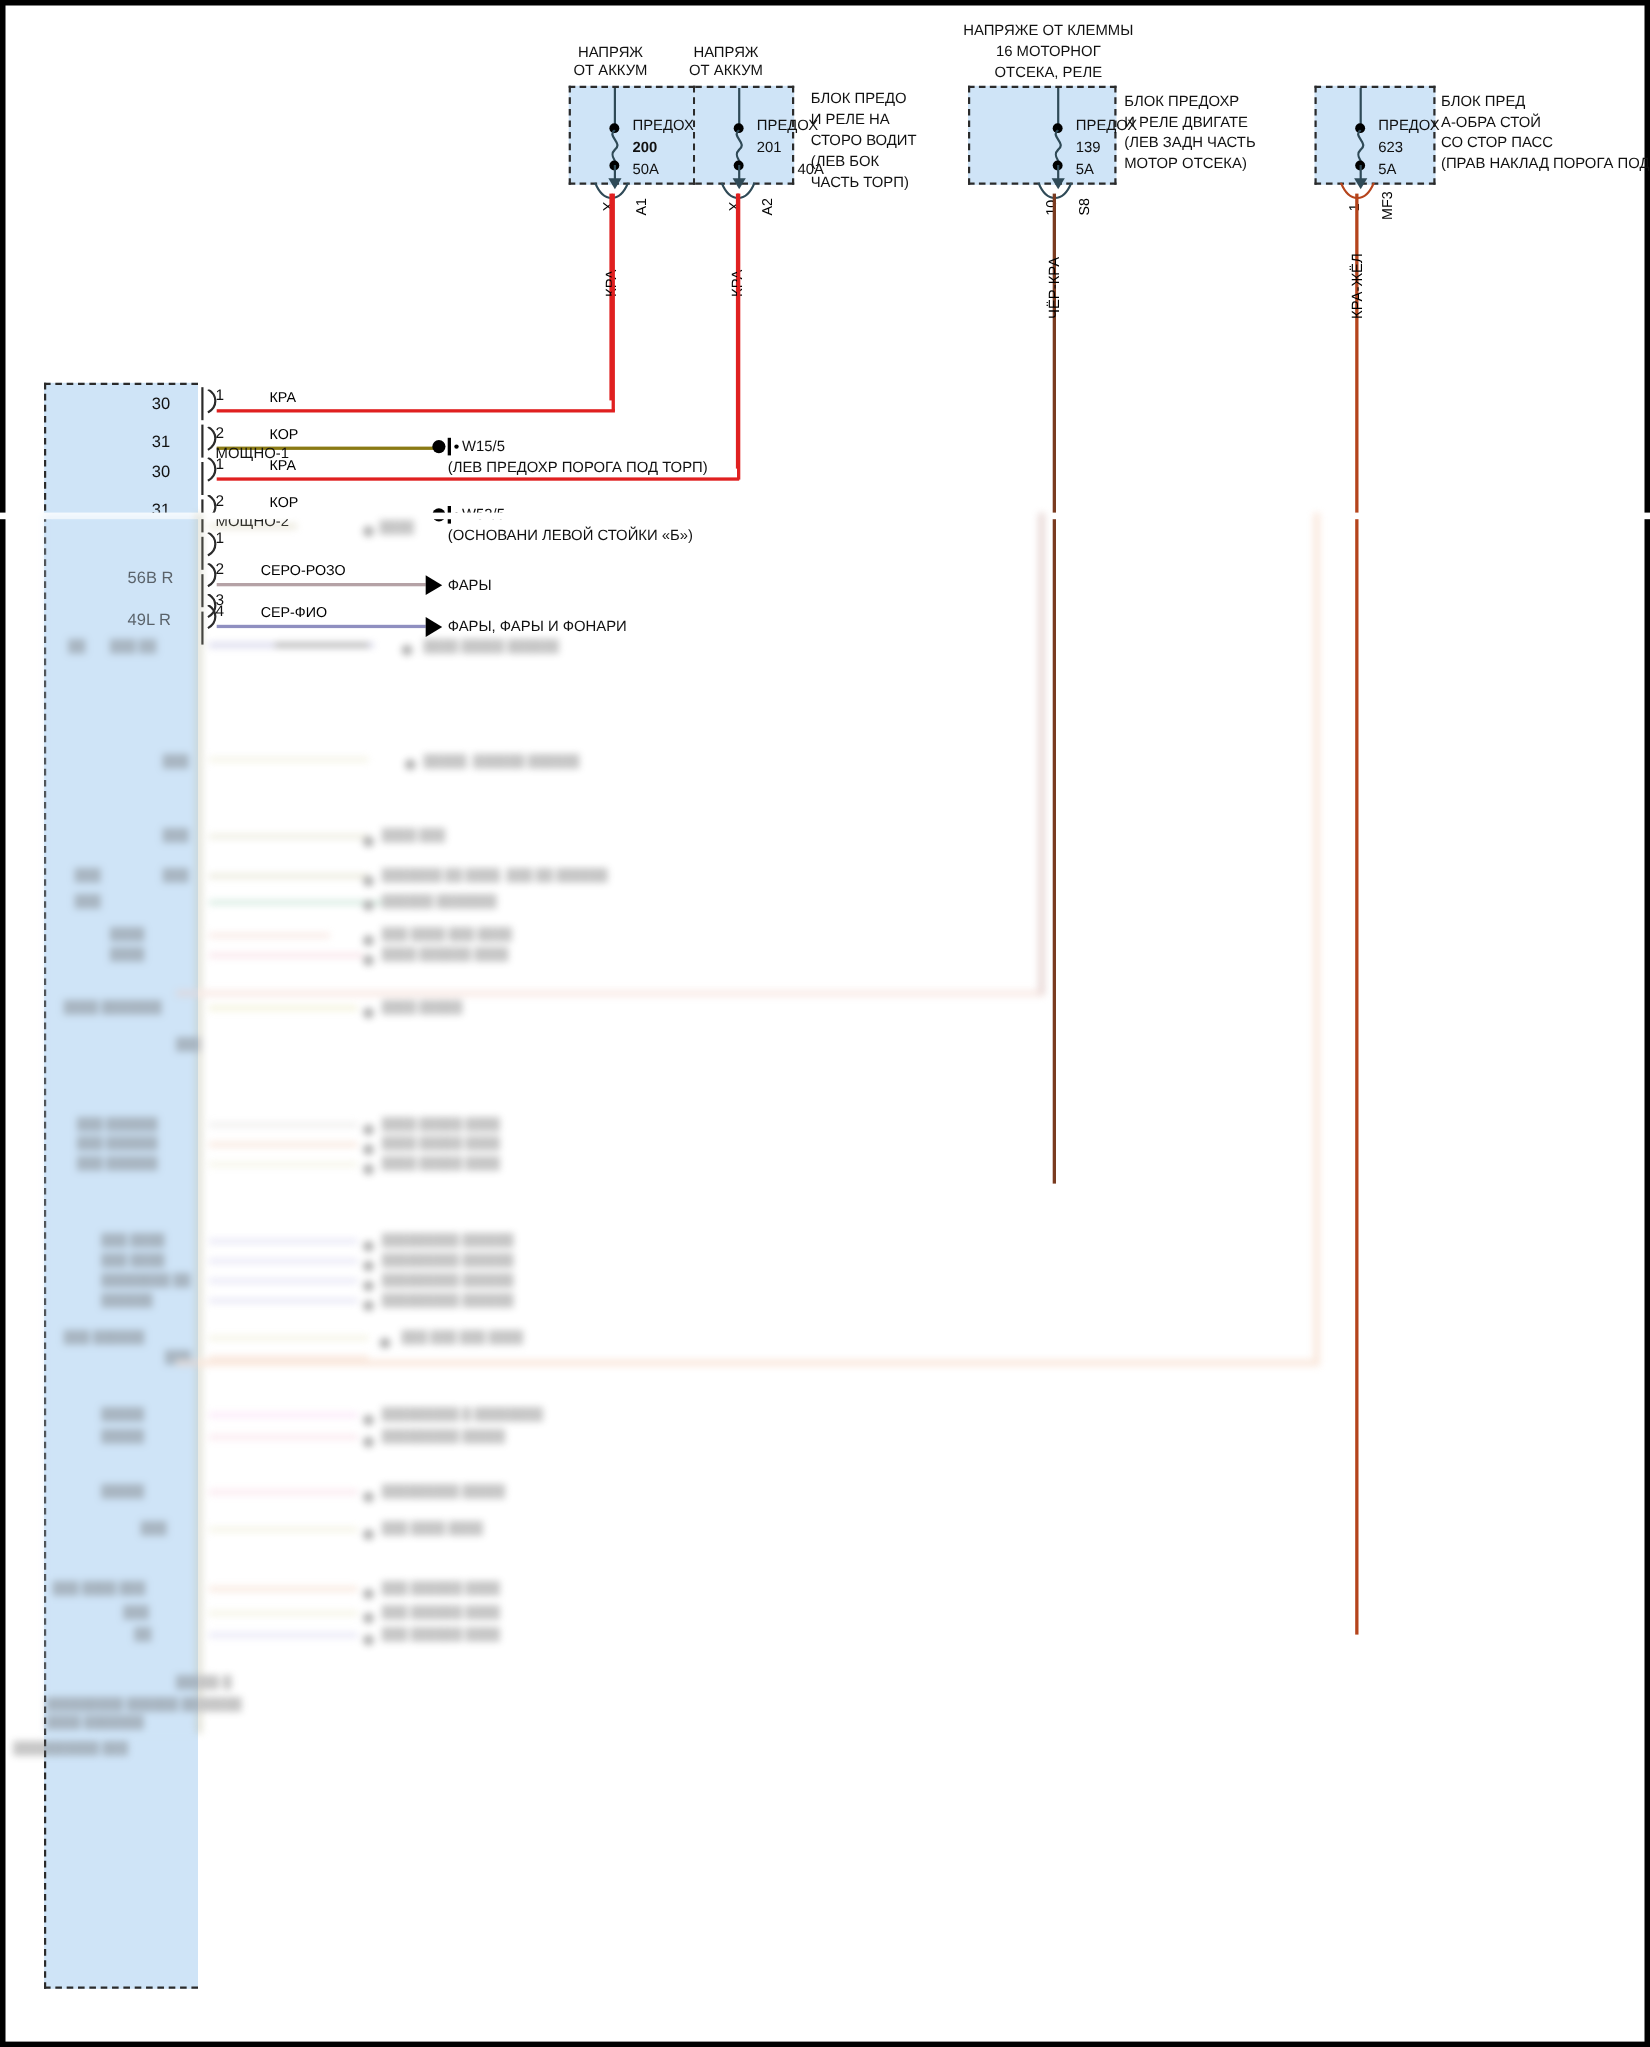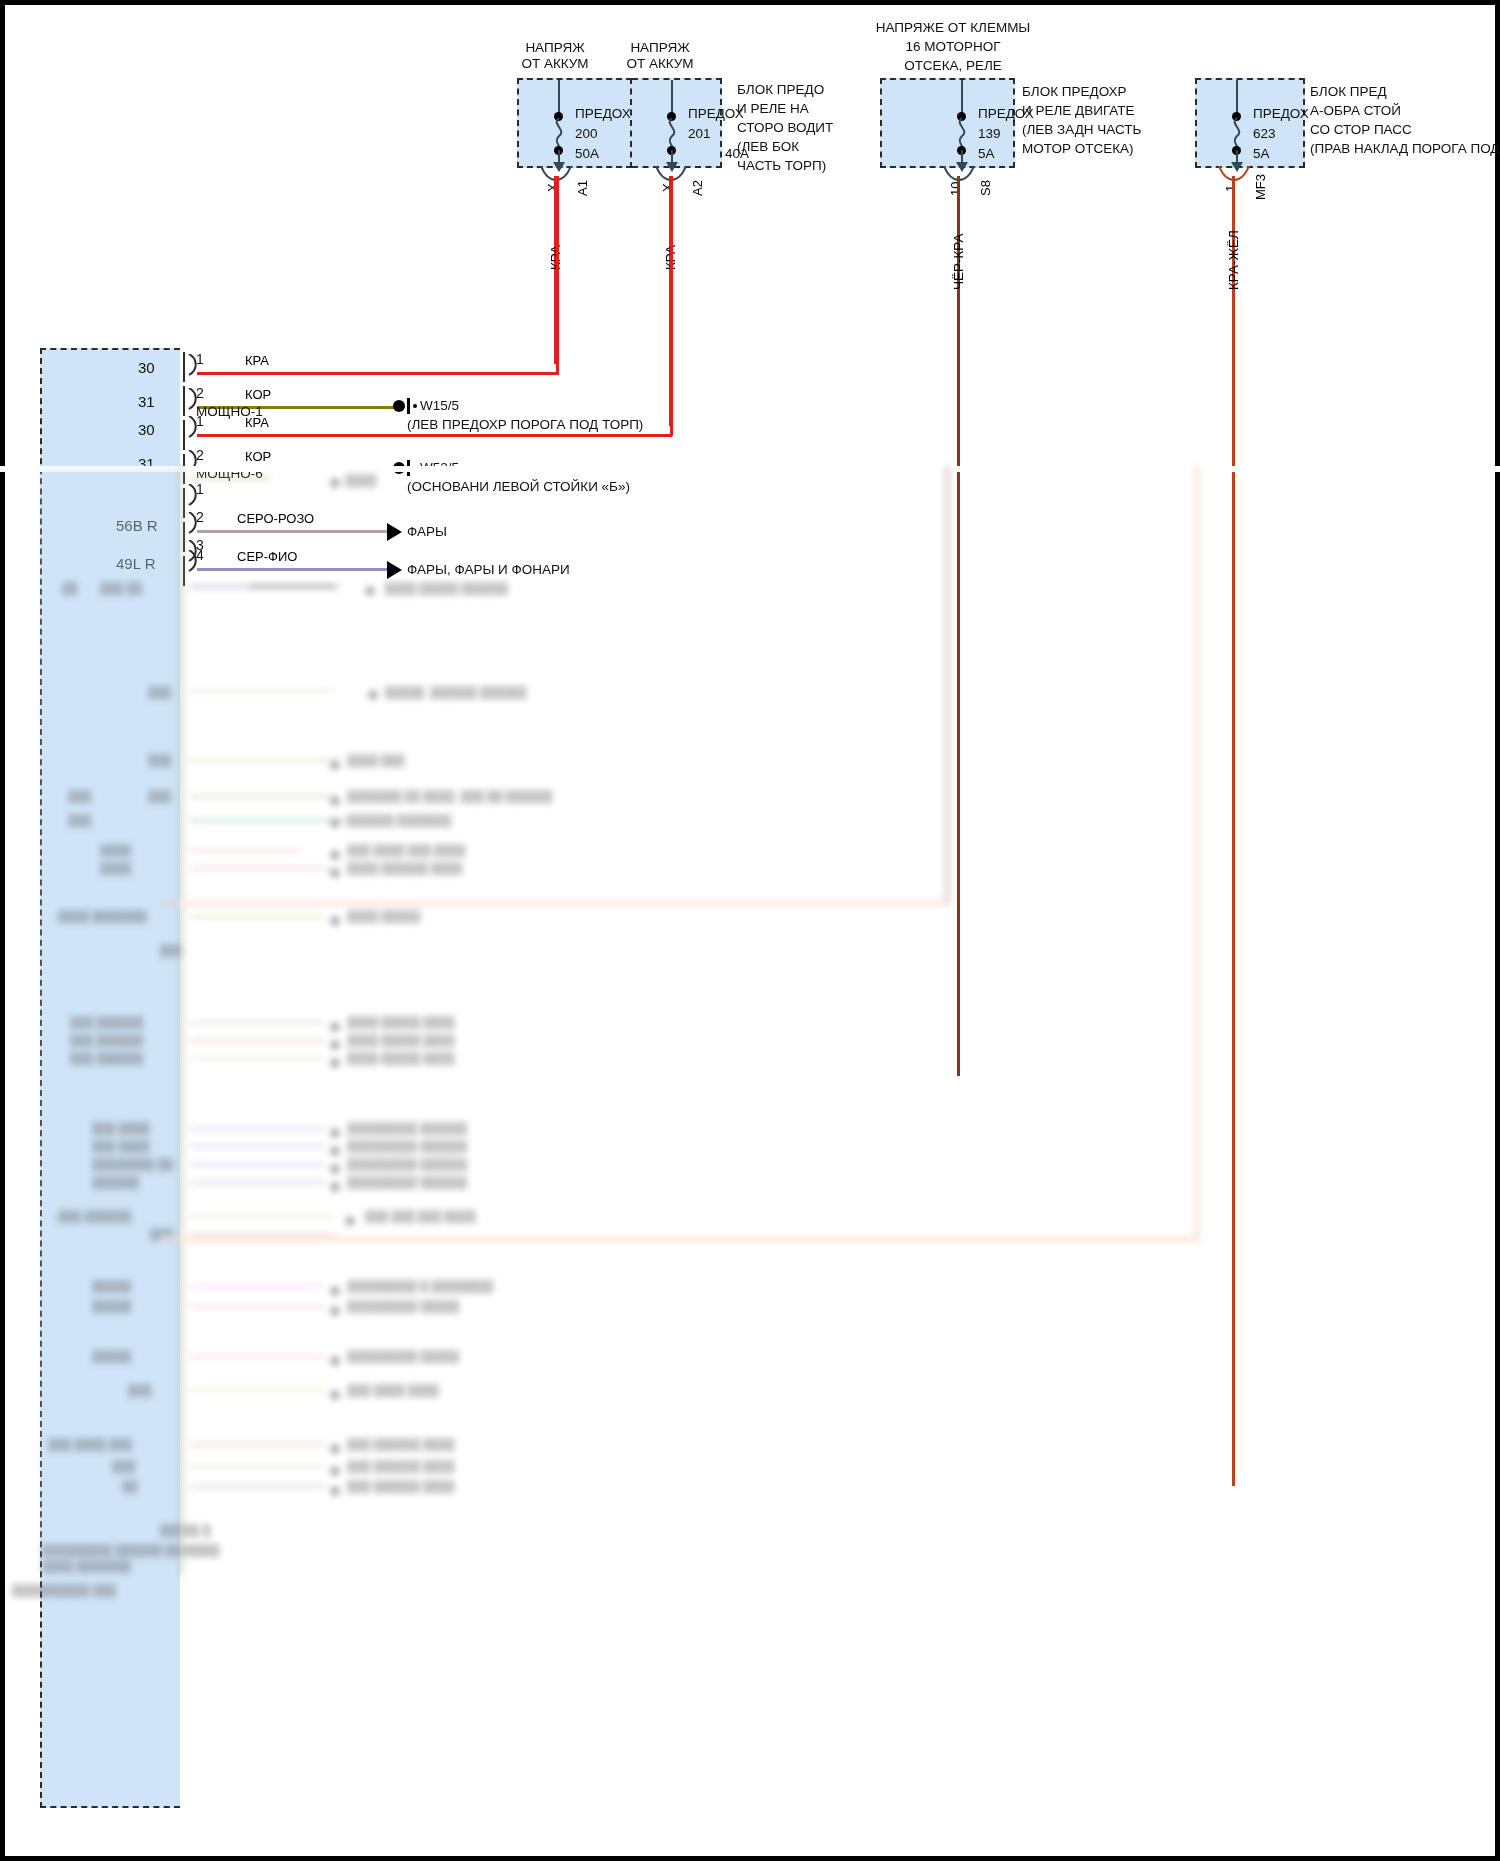--- a/index.html
+++ b/index.html
@@ -176,21 +176,21 @@
   <div class="fusebox" style="left:517px;top:78px;width:115px;height:90px;">
     <div class="fuse-wire" style="left:39px;top:0;height:36px;"></div>
     <div class="fuse-dot" style="left:35px;top:32px;"></div>
     <svg class="fuse-squiggle" width="20" height="30" style="left:32px;top:38px;">
       <path d="M8,0 C 0,6 16,12 8,18 C 2,24 10,28 8,30" stroke="#2f4a57" stroke-width="2" fill="none"></path>
     </svg>
     <div class="fuse-dot" style="left:35px;top:66px;"></div>
     <div class="fuse-wire" style="left:39px;top:70px;height:14px;"></div>
     <div class="arrow-down" style="left:34px;top:82px;"></div>
     <div class="txt" style="left:56px;top:26px;">ПРЕДОХ</div>
-    <div class="txt" style="left:56px;top:46px;">200</div>
+    <div class="txt" style="left:56px;top:46px;font-weight:bold;">200</div>
     <div class="txt" style="left:56px;top:66px;">50A</div>
   </div>
 
   <svg width="34" height="16" class="abs" style="left:539px;top:166px;">
     <path d="M2,0 C 6,10 12,14 17,14 C 22,14 28,10 32,0" stroke="#2f4a57" stroke-width="2" fill="none"></path>
   </svg>
   <div class="vtxt" style="left:545px;top:192px;font-size:13px;">X</div>
   <div class="vtxt" style="left:575px;top:196px;font-size:13px;">A1</div>
 
   <div class="txt txt-c" style="left:605px;top:40px;width:110px;text-align:center;">НАПРЯЖ
@@ -335,21 +335,21 @@
     <path d="M2,0 C 11,5 11,16 2,21" stroke="#2b2b2b" stroke-width="2" fill="none"></path>
   </svg>
   <div class="txt" style="left:196px;top:448px;font-size:14px;">2</div>
   <div class="wlabel" style="left:245px;top:449px;">КОР</div>
   <div class="wire w-olive" style="left: 197px; top: 468px; width: 200px; background: rgb(138, 122, 20);"></div>
   <div class="splice" style="left:393px;top:462px;"></div>
   <div class="splice-bar" style="left:407px;top:460px;"></div>
   <div class="splice-tick" style="left:413px;top:466px;"></div>
   <div class="txt" style="left:420px;top:460px;">W52/5</div>
   <div class="txt" style="left:407px;top:479px;">(ОСНОВАНИ ЛЕВОЙ СТОЙКИ «Б»)</div>
-  <div class="txt" style="left:196px;top:466px;">МОЩНО-6</div>
+  <div class="txt" style="left:196px;top:466px;">МОЩНО-2</div>
 
   <svg class="abs" width="14" height="22" style="left:187px;top:484px;">
     <path d="M2,0 C 11,5 11,16 2,21" stroke="#2b2b2b" stroke-width="2" fill="none"></path>
   </svg>
   <div class="txt" style="left:196px;top:482px;font-size:14px;">1</div>
 
   <div class="txt" style="left:116px;top:518px;font-size:15px;">56B R</div>
   <svg class="abs" width="14" height="22" style="left:187px;top:512px;">
     <path d="M2,0 C 11,5 11,16 2,21" stroke="#2b2b2b" stroke-width="2" fill="none"></path>
   </svg>

